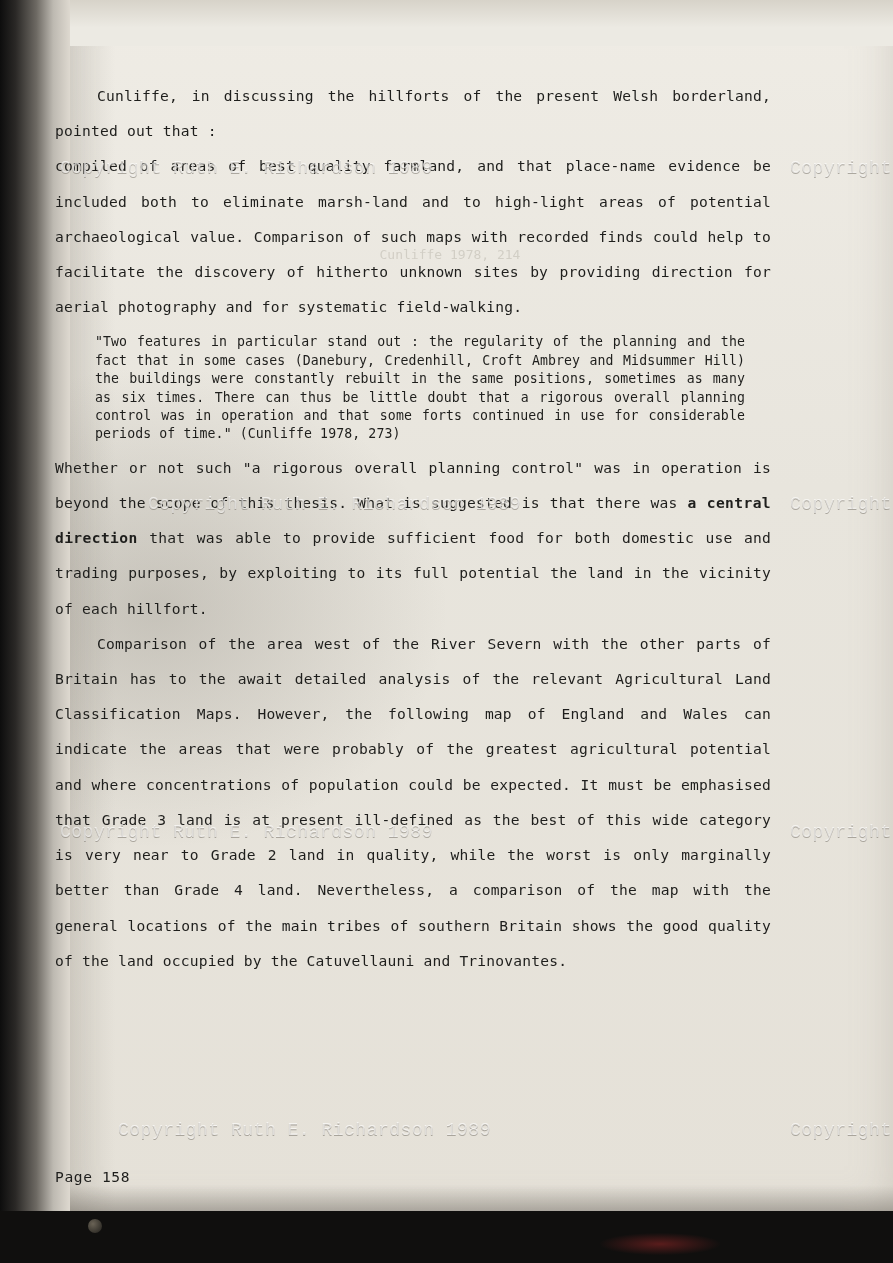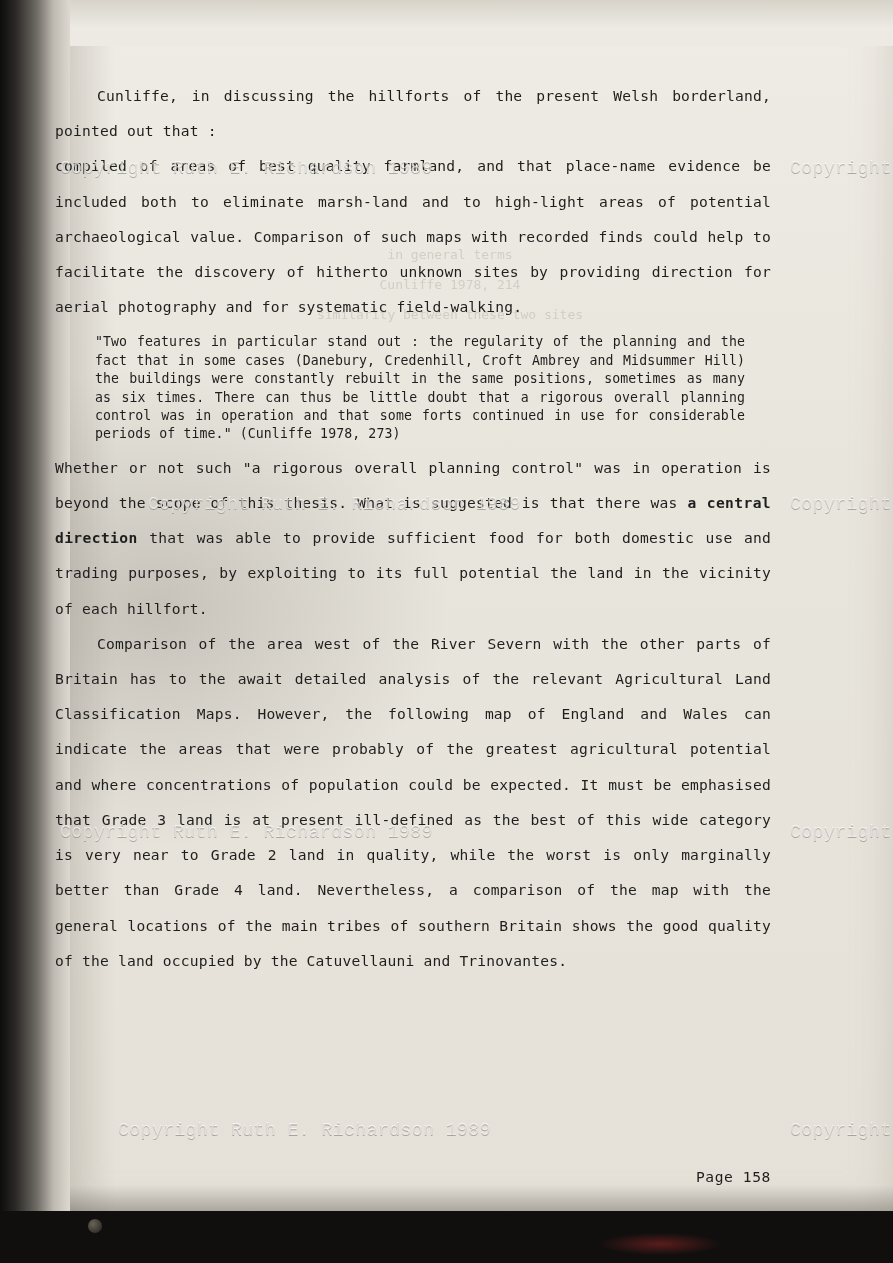--- a/index.html
+++ b/index.html
@@ -116,21 +116,21 @@
     letter-spacing: 0.1px;
     color: #1e1e1c;
   }
   .bold-phrase { font-weight: bold; letter-spacing: 0.4px; }
 
   .page-number {
     position: absolute;
     left: 55px;
     top: 1168px;
     width: 716px;
-    text-align: right;
+    text-align: left;
     font-size: 14.6px;
     letter-spacing: 0.6px;
     color: #1e1e1c;
   }
 
   
   .wm {
     position: absolute;
     font-family: Liberation Mono, monospace;
     font-size: 18px;
@@ -172,23 +172,21 @@
   <div class="scan-bed"></div>
 
   <div class="sheet">
     <div class="sheet-top-edge"></div>
     <div class="sheet-bottom-shadow"></div>
   </div>
 
   <div class="gutter"></div>
 
   <div class="ghost">
-    <div>in general terms</div>
     <div>Cunliffe 1978, 214</div>
-    <div>similarity between these two sites</div>
   </div>
 
   <div class="text-area">
 
     <p class="body indent">Cunliffe,  in discussing the hillforts of the present  Welsh borderland, pointed out that :</p>
 
     <p class="body">compiled of areas of  best quality farmland,  and that place-name evidence be included  both to eliminate  marsh-land and  to high-light areas of potential archaeological value. Comparison of such maps  with recorded finds  could help to facilitate the discovery of  hitherto  unknown  sites  by providing  direction  for aerial photography and for systematic field-walking.</p>
 
     <div class="blockquote">"Two features in particular stand out : the regularity of the planning  and the fact that in some cases (Danebury, Credenhill,  Croft  Ambrey  and   Midsummer  Hill)  the buildings were constantly rebuilt in the same positions, sometimes as many as six times. There can thus be little doubt  that a rigorous  overall planning control  was in operation  and that  some  forts  continued  in use  for considerable periods of time." (Cunliffe 1978, 273)</div>
 

